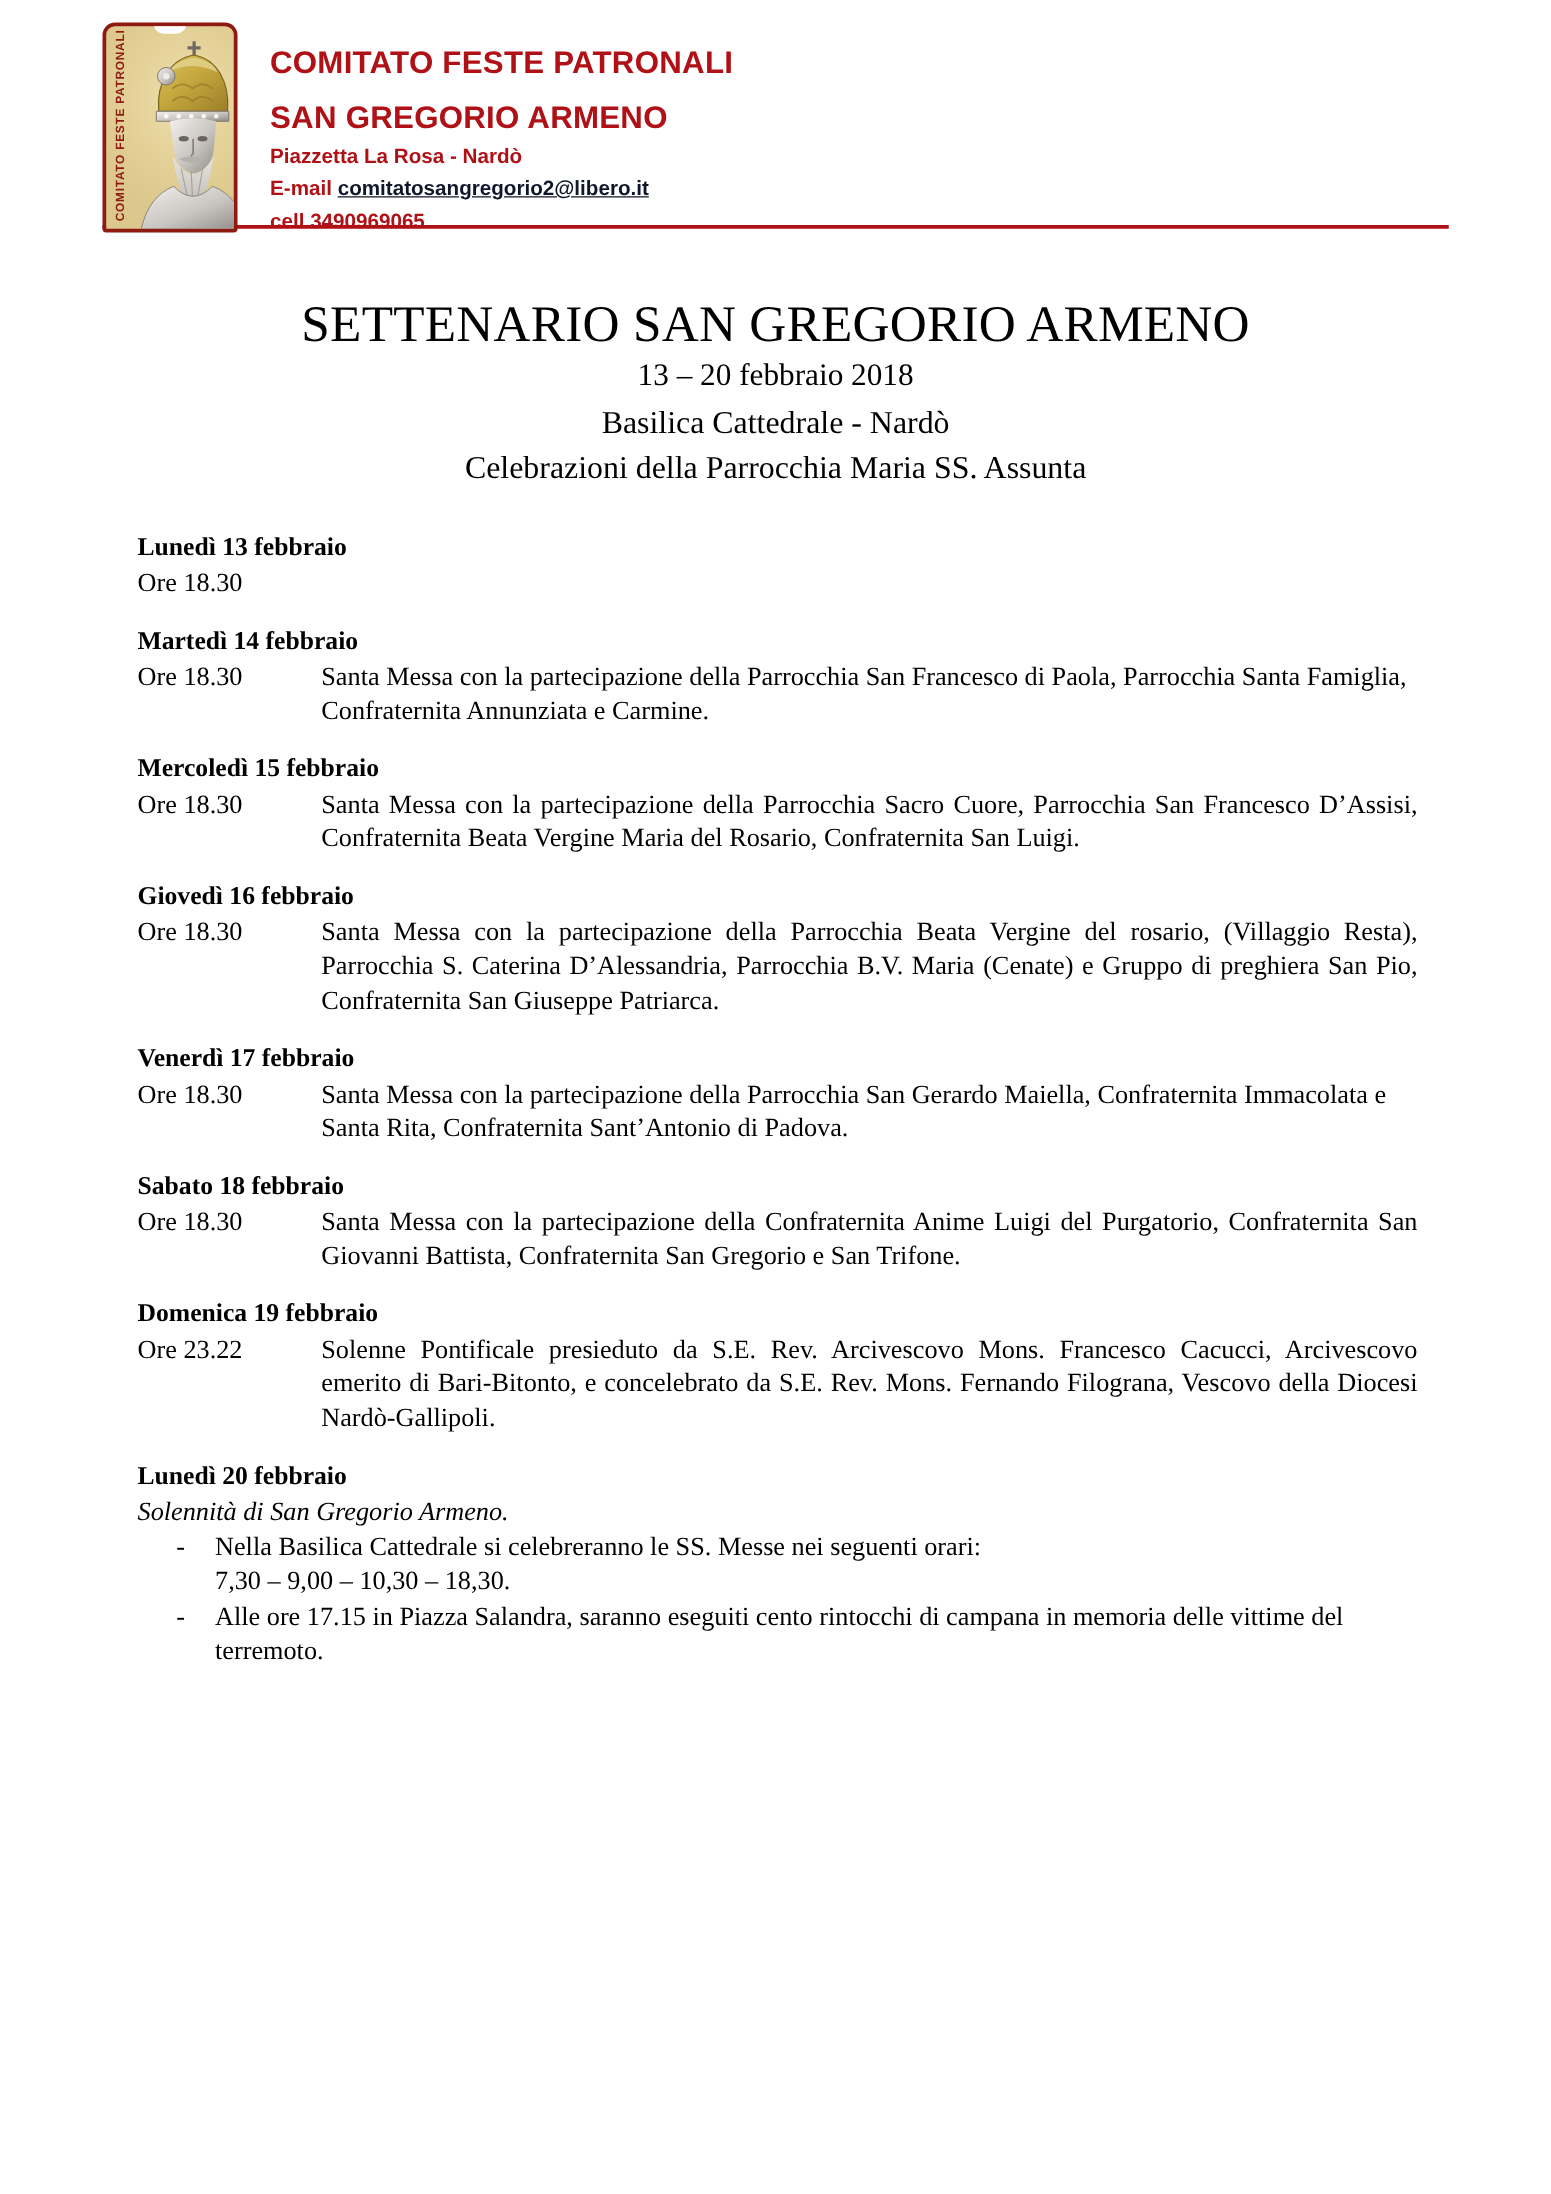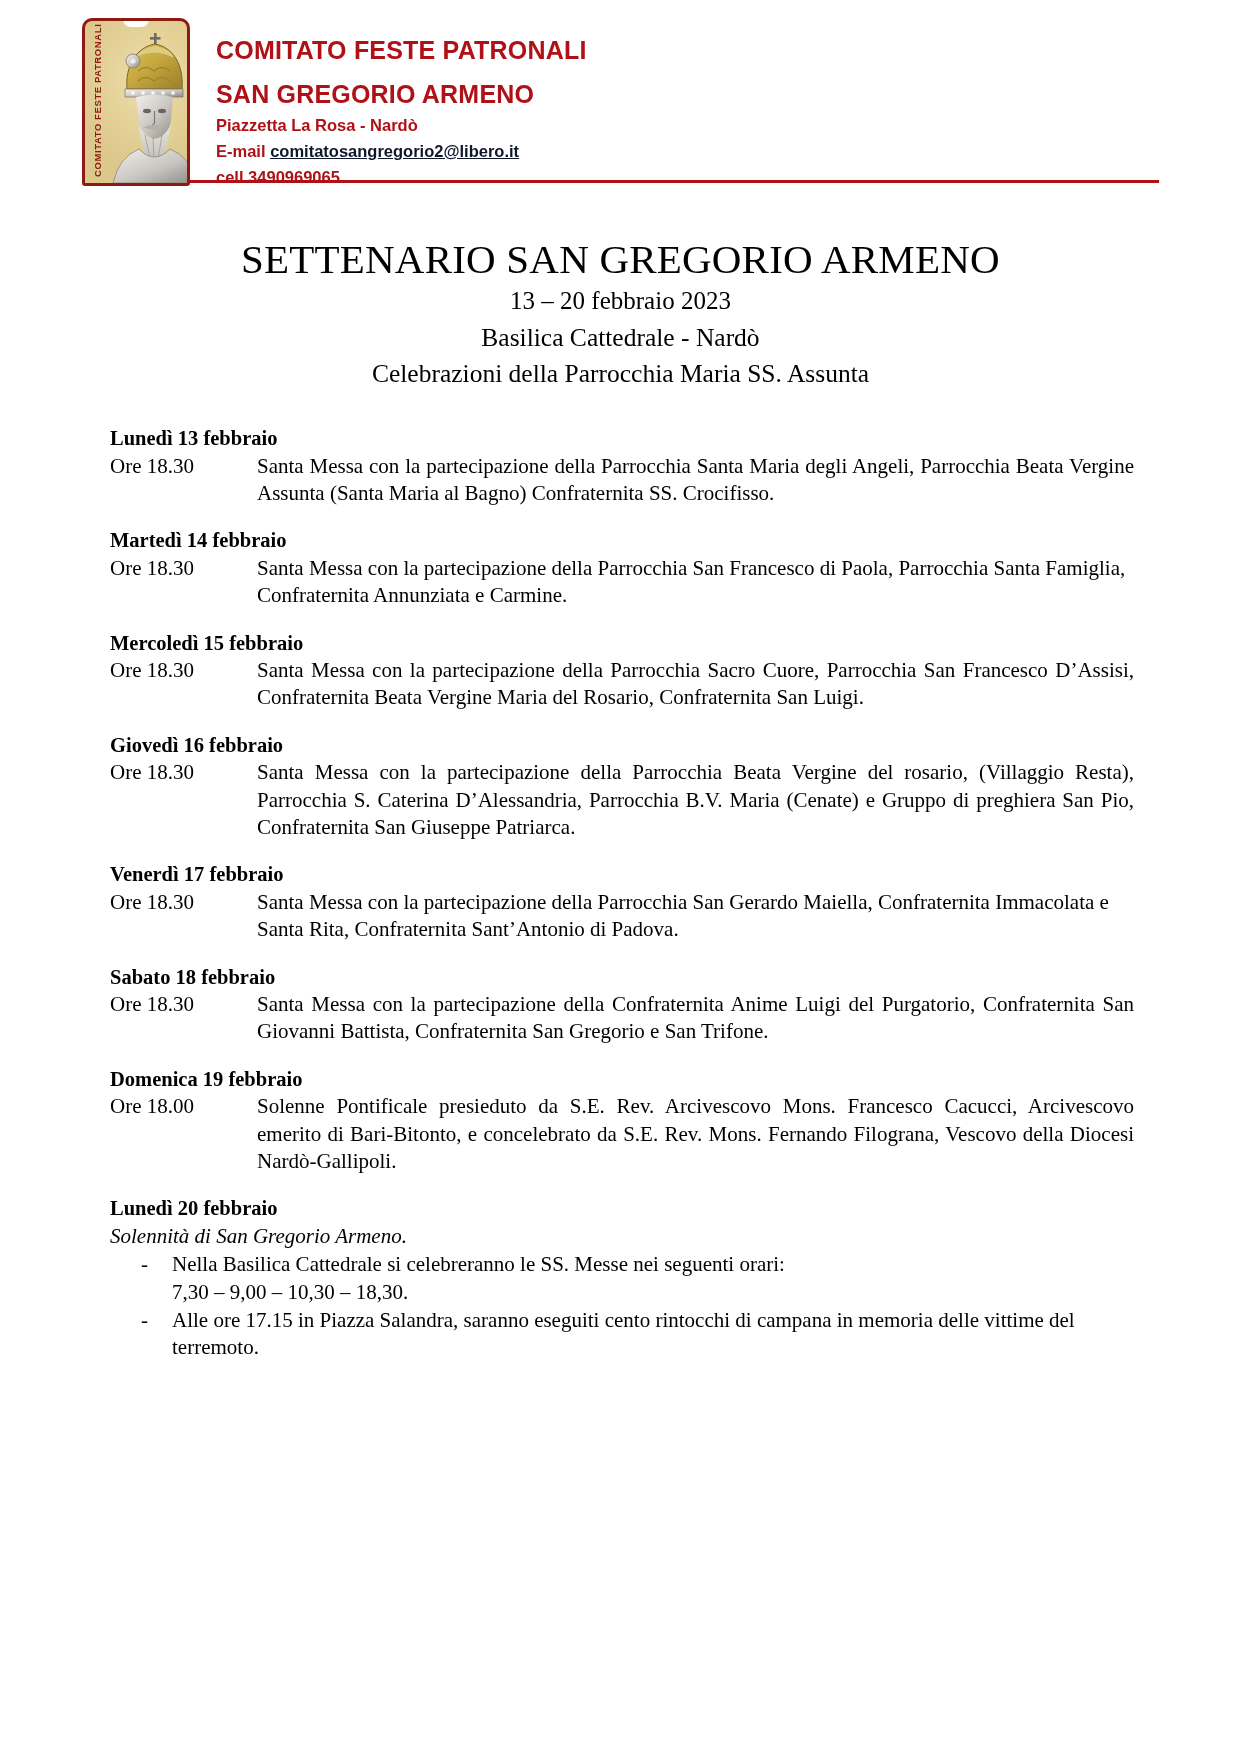--- a/index.html
+++ b/index.html
@@ -278,32 +278,31 @@
       <div class="lh-addr">Piazzetta La Rosa - Nardò</div>
       <div class="lh-email"><span>E-mail</span>&nbsp;<span class="maillink">comitatosangregorio2@libero.it</span></div>
       <div class="lh-cell">cell.3490969065</div>
     </div>
   </div>
 
   <div class="header-rule"></div>
 
   <div class="title-block">
     <div class="doc-title">SETTENARIO SAN GREGORIO ARMENO</div>
-    <div class="doc-sub">13 – 20 febbraio 2023</div>
+    <div class="doc-sub">13 – 20 febbraio 2018</div>
     <div class="doc-sub2">Basilica Cattedrale - Nardò</div>
     <div class="doc-sub2">Celebrazioni della Parrocchia Maria SS. Assunta</div>
   </div>
 
   <div class="schedule">
 
     <div class="day-block">
       <div class="day-heading">Lunedì 13 febbraio</div>
       <div class="entry">
         <div class="entry-time">Ore 18.30</div>
-        <div class="entry-desc">Santa Messa con la partecipazione della Parrocchia Santa Maria degli Angeli, Parrocchia Beata Vergine Assunta (Santa Maria al Bagno) Confraternita SS. Crocifisso.</div>
       </div>
     </div>
 
     <div class="day-block">
       <div class="day-heading">Martedì 14 febbraio</div>
       <div class="entry">
         <div class="entry-time">Ore 18.30</div>
         <div class="entry-desc nojustify">Santa Messa con la partecipazione della Parrocchia San Francesco di Paola, Parrocchia Santa Famiglia, Confraternita Annunziata e Carmine.</div>
       </div>
     </div>
@@ -336,21 +335,21 @@
       <div class="day-heading">Sabato 18 febbraio</div>
       <div class="entry">
         <div class="entry-time">Ore 18.30</div>
         <div class="entry-desc">Santa Messa con la partecipazione della Confraternita Anime Luigi del Purgatorio, Confraternita San Giovanni Battista, Confraternita San Gregorio e San Trifone.</div>
       </div>
     </div>
 
     <div class="day-block">
       <div class="day-heading">Domenica 19 febbraio</div>
       <div class="entry">
-        <div class="entry-time">Ore 18.00</div>
+        <div class="entry-time">Ore 23.22</div>
         <div class="entry-desc">Solenne Pontificale presieduto da S.E. Rev. Arcivescovo Mons. Francesco Cacucci, Arcivescovo emerito di Bari-Bitonto, e concelebrato da S.E. Rev. Mons. Fernando Filograna, Vescovo della Diocesi Nardò-Gallipoli.</div>
       </div>
     </div>
 
     <div class="day-block">
       <div class="day-heading">Lunedì 20 febbraio</div>
       <div class="plain-line">Solennità di San Gregorio Armeno.</div>
       <div class="dash-list">
 
         <div class="dash-item">

